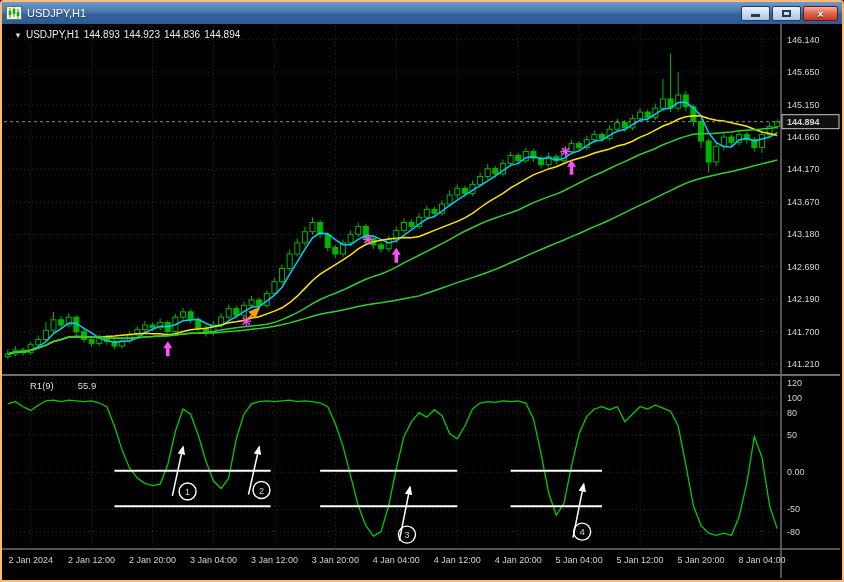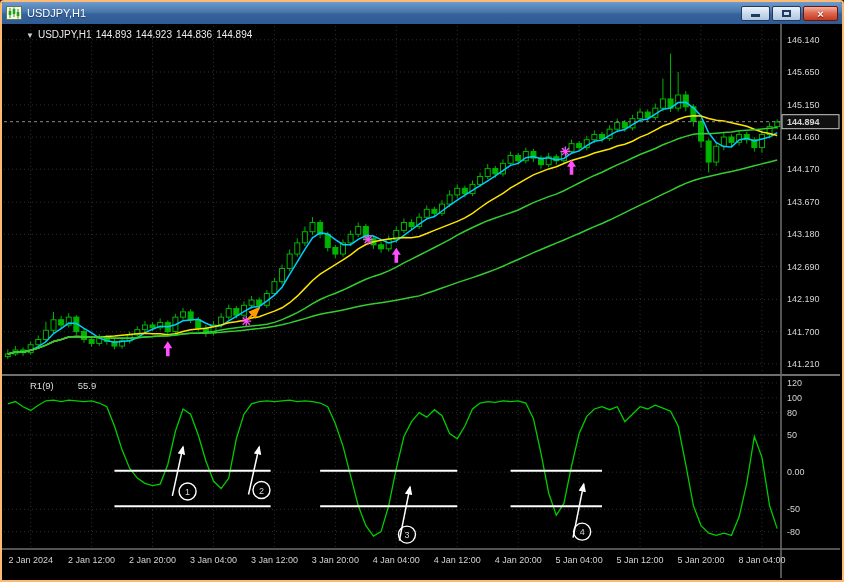--- a/index.html
+++ b/index.html
@@ -21,21 +21,21 @@
        border:1px solid #24395c;border-radius:2px;
        background:linear-gradient(#eef4fb,#cdddee 45%,#b0c5de);}
   .btn.close{width:35px;border-color:#6b1507;
        background:linear-gradient(#f2b0a2,#e06b52 45%,#c23a22);}
   .glyph-min{position:absolute;left:9px;right:9px;bottom:3px;height:3px;background:#1e3a63;}
   .glyph-max{position:absolute;left:9px;top:3px;width:9px;height:7px;border:2px solid #1e3a63;}
   .glyph-close{display:block;color:#fff;font:bold 11px/14px "Liberation Sans",sans-serif;text-align:center;text-shadow:0 1px 1px #5a0f05;}
   .client{position:relative;width:838px;height:554px;background:#000;}
   #chart{position:absolute;left:0;top:0;}
   svg text{font-family:"Liberation Sans",sans-serif;font-size:9px;fill:#d4d4d4;}
-  .chart-header{position:absolute;left:24px;top:5px;font-size:10px;color:#ececec;white-space:nowrap;}
+  .chart-header{position:absolute;left:12px;top:5px;font-size:10px;color:#ececec;white-space:nowrap;}
   .chart-header .tri{color:#cfcfcf;font-size:8px;margin-right:4px;cursor:pointer;}
   .chart-header span{margin-right:4px;}
   .ind-label{position:absolute;left:7px;top:356px;font-size:9.5px;color:#dcdcdc;}
   .ind-label span{margin-right:3px;padding-left:21px;}
 </style>
 </head>
 <body>
 
 <div class="window">
   <div class="titlebar">

